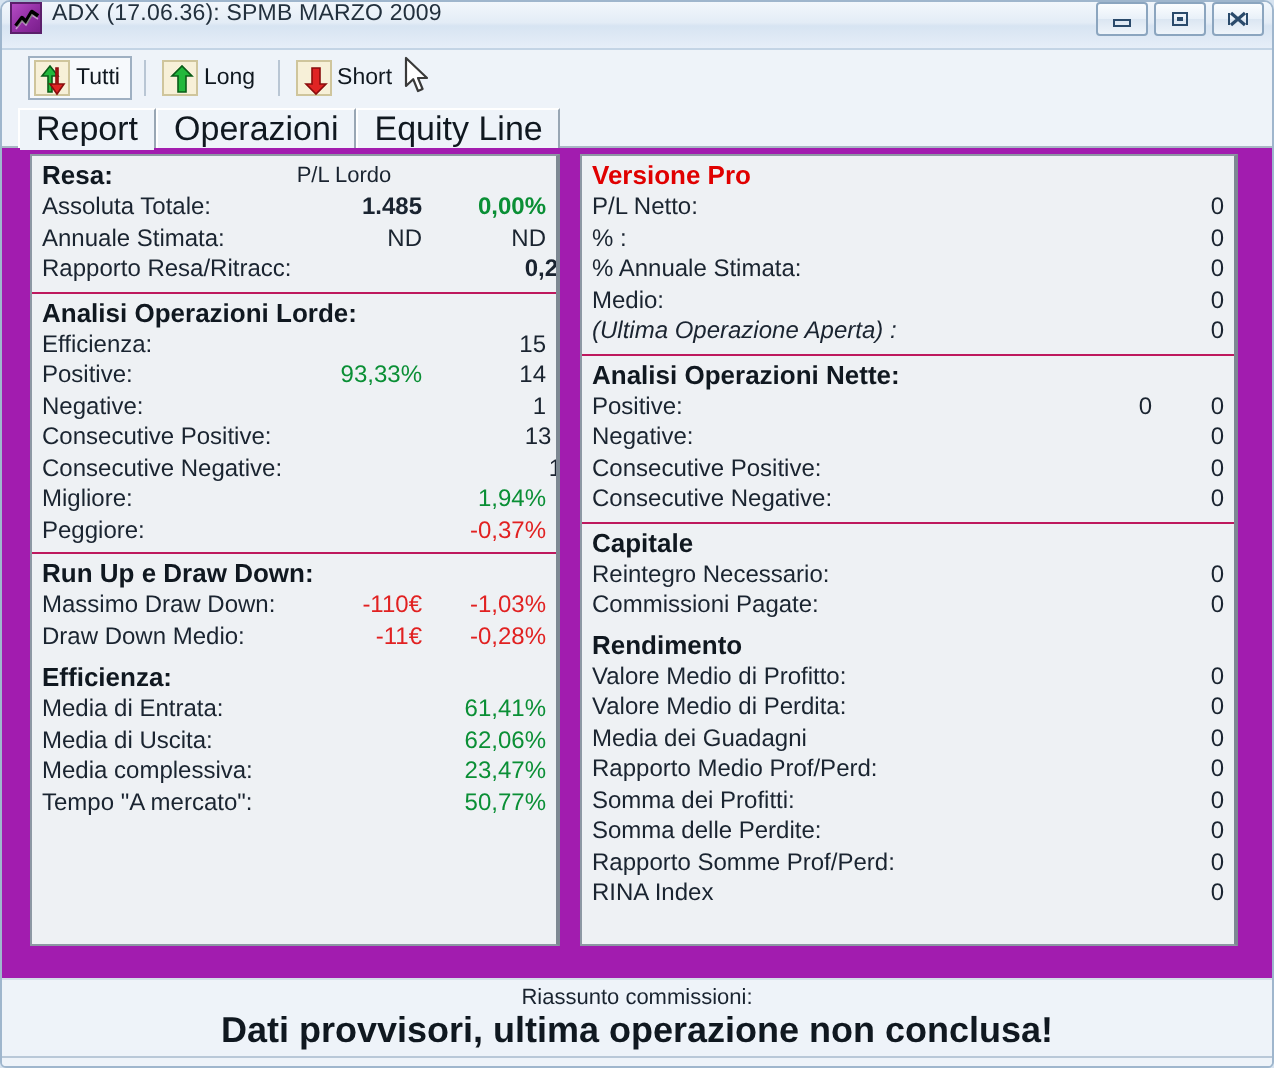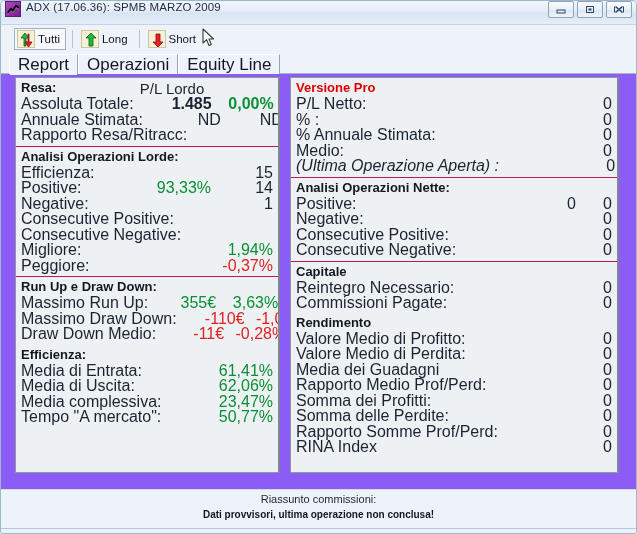--- a/index.html
+++ b/index.html
@@ -154,21 +154,21 @@
     position: absolute;
     left: 0; right: 0; bottom: -1px;
     height: 2px;
     background: #eef3f9;
   }
 
   
   .report-area {
     flex: 1 1 auto;
     position: relative;
-    background: #8b5cf6;
+    background: #a21caf;
     padding: 3px 5px 16px 5px;
     display: flex;
     gap: 0px;
     overflow: hidden;
   }
 
   .panel {
     background: #eef1f4;
     border: 1px solid #8d98a3;
     border-right: 2px solid #7d8892;
@@ -198,21 +198,21 @@
     color: #101820;
     line-height: 16px;
     padding-bottom: 0px;
     white-space: nowrap;
   }
   .grp-title.red { color: #e00000; }
 
   .row {
     display: flex;
     align-items: center;
-    font-size: 16px;
+    font-size: 12px;
     color: #1a2430;
     line-height: 15.5px;
     white-space: nowrap;
   }
   .row .lbl { flex: 0 0 auto; }
   .row .spacer { flex: 1 1 auto; }
   .row .mid {
     flex: 0 0 auto;
     text-align: right;
   }
@@ -226,21 +226,21 @@
   .panel.left .row .val { width: 62px; }
   .panel.left .row.twocol .mid { width: 68px; }
   .panel.left .row.twocol .val { width: 62px; }
 
   
   .panel.right .row .mid { width: 80px; }
   .panel.right .row .val { width: 36px; }
 
   .colhdr {
     display: flex;
-    font-size: 15px;
+    font-size: 11px;
     color: #1a2430;
     line-height: 11px;
     height: 11px;
     margin-top: -13px;
     margin-bottom: 2px;
   }
   .colhdr .lbl { flex: 0 0 auto; visibility: hidden; }
   .colhdr .spacer { flex: 1 1 auto; }
   .colhdr .mid { width: 78px; text-align: center; }
   .colhdr .val { width: 62px; }
@@ -257,21 +257,21 @@
     padding: 2px 0 4px 0;
     text-align: center;
     border-top: 1px solid #d3dde8;
   }
   .footer-small {
     font-size: 11px;
     color: #1a2430;
     line-height: 14px;
   }
   .footer-big {
-    font-size: 10px;
+    font-size: 18px;
     font-weight: bold;
     color: #101820;
     line-height: 18px;
   }
   .footer-strip {
     height: 5px;
     background: #eef3f9;
     border-top: 1px solid #b9c8d8;
   }
 </style>
@@ -435,26 +435,20 @@
             <span class="mid"></span>
             <span class="val red">-0,37%</span>
           </div>
         </div>
       </div>
 
       <div class="group">
         <div class="group-pad">
           <div class="grp-title">Run Up e Draw Down:</div>
           <div class="row twocol">
-            <span class="lbl">Massimo Run Up:</span>
-            <span class="spacer"></span>
-            <span class="mid green">355€</span>
-            <span class="val green">3,63%</span>
-          </div>
-          <div class="row twocol">
             <span class="lbl">Massimo Draw Down:</span>
             <span class="spacer"></span>
             <span class="mid red">-110€</span>
             <span class="val red">-1,03%</span>
           </div>
           <div class="row twocol">
             <span class="lbl">Draw Down Medio:</span>
             <span class="spacer"></span>
             <span class="mid red">-11€</span>
             <span class="val red">-0,28%</span>

